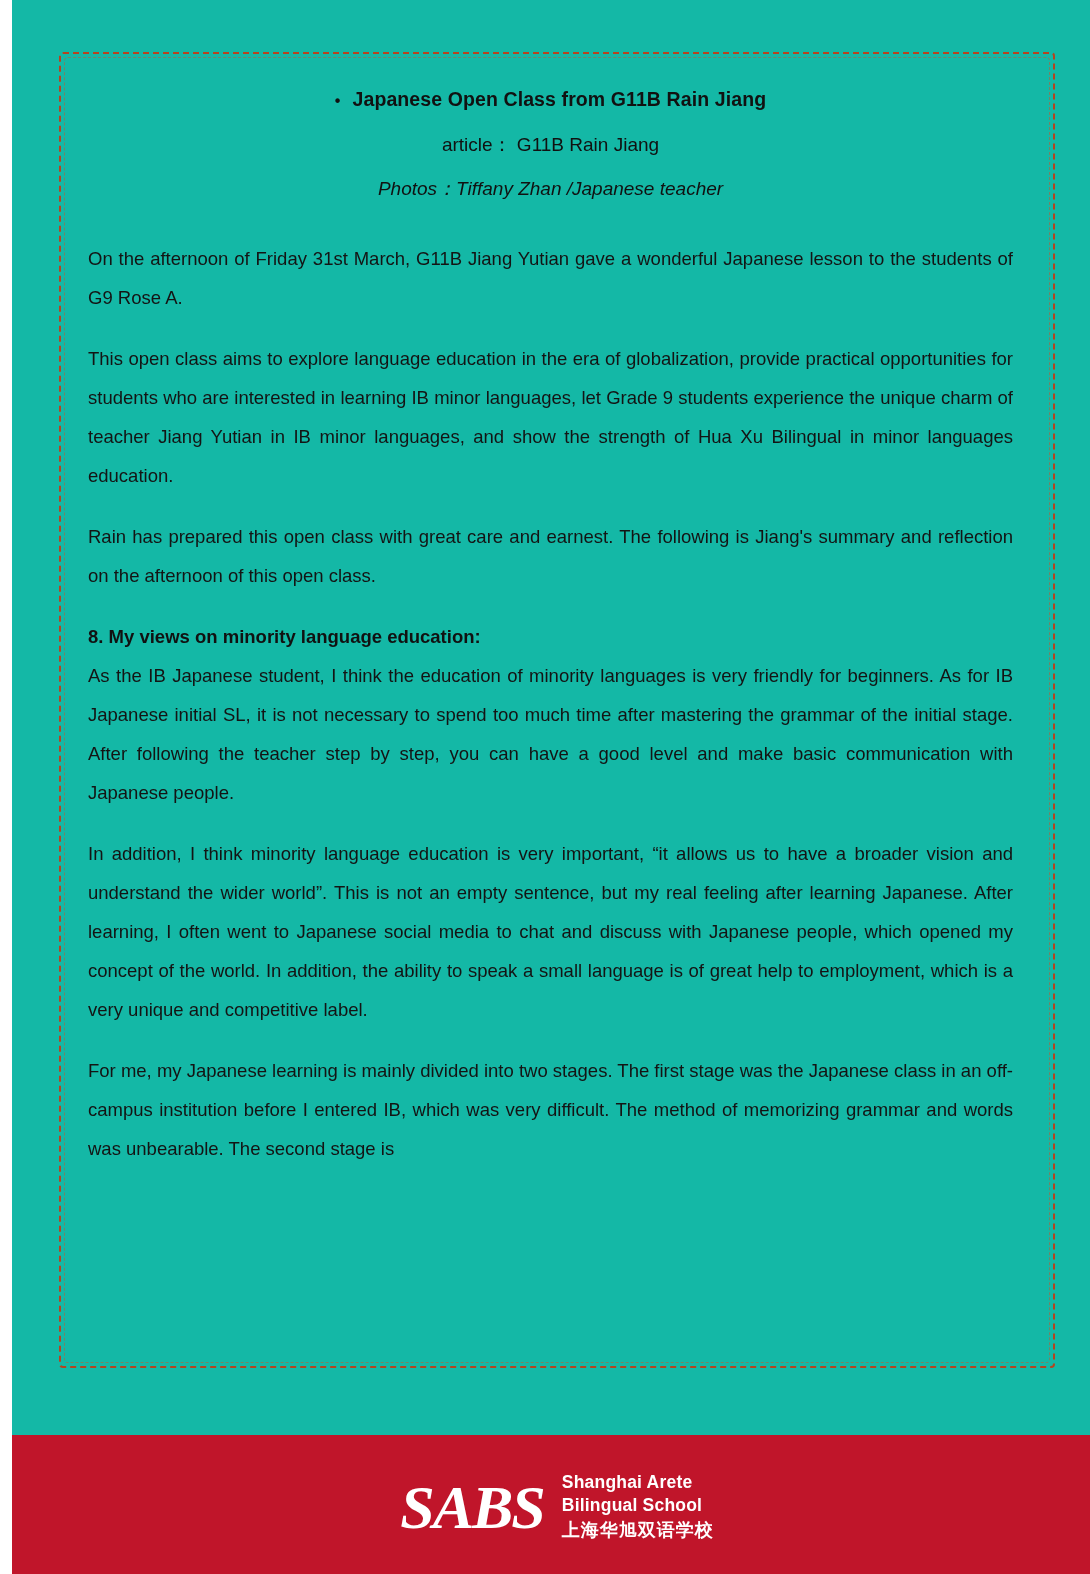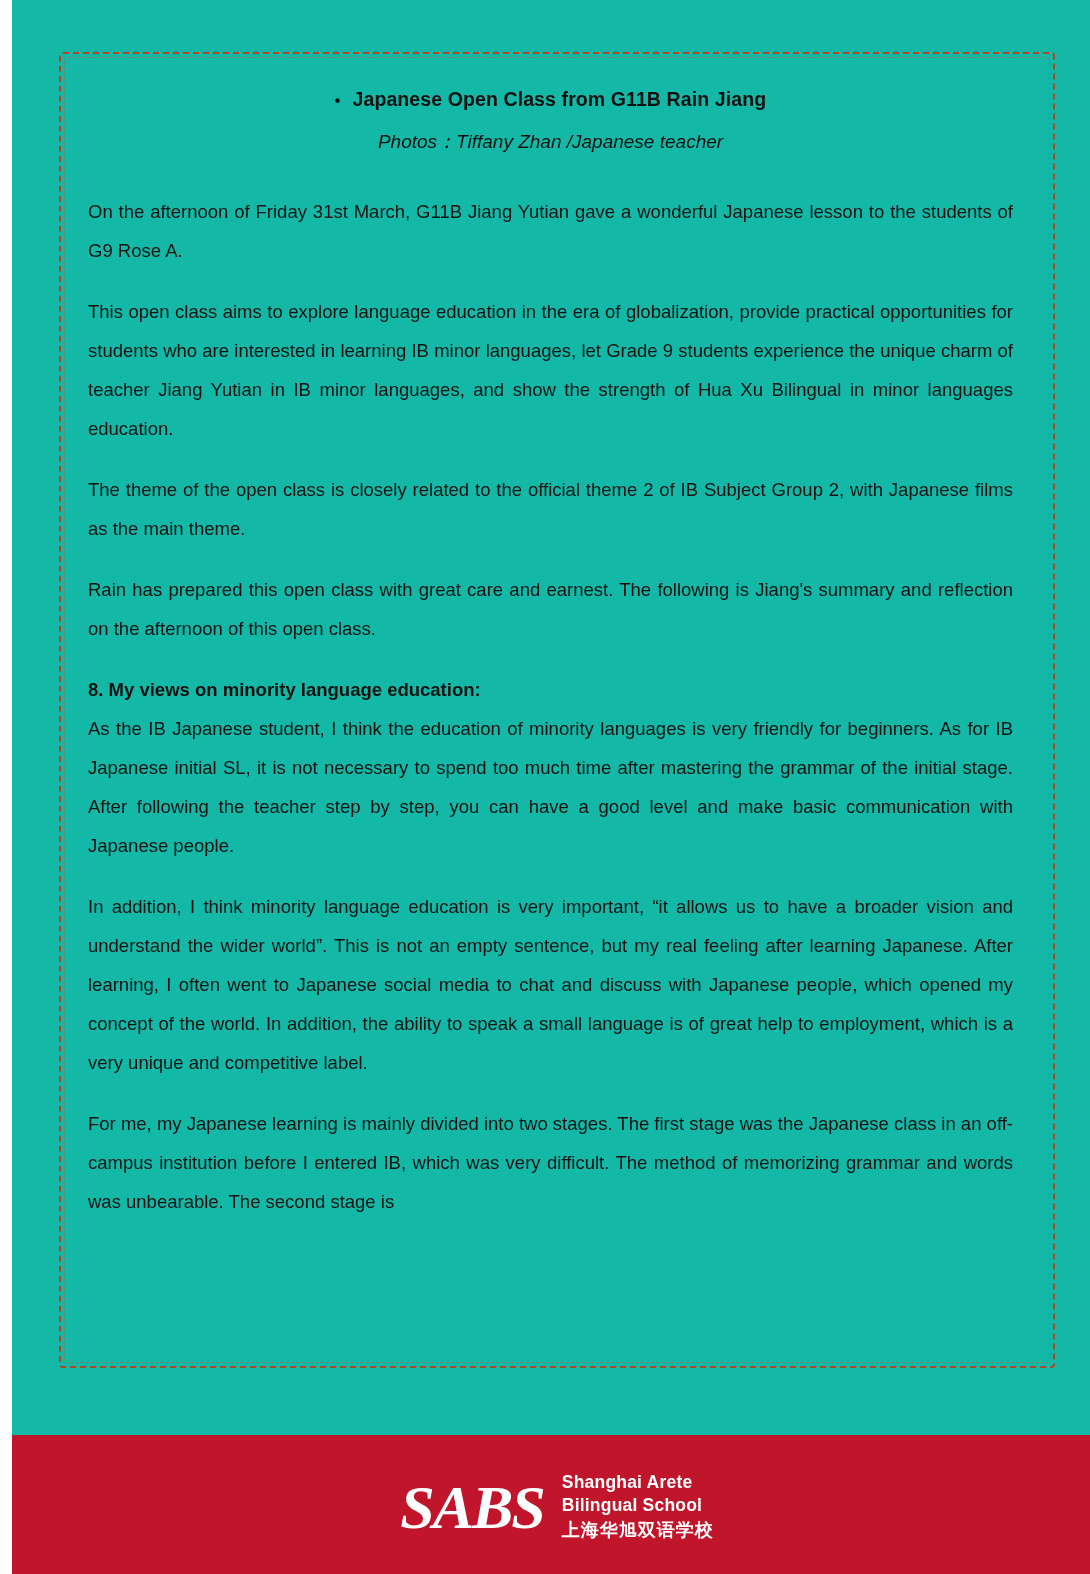--- a/index.html
+++ b/index.html
@@ -162,26 +162,26 @@
 <div class="page">
 
   <div class="doc-frame"></div>
 
   <div class="content">
 
     <div class="title-line">
       <span class="bullet">•</span><span>Japanese Open Class from G11B Rain Jiang</span>
     </div>
 
+    <div class="sub-line">article： G11B Rain Jiang</div>
     <div class="sub-line2">Photos：Tiffany Zhan /Japanese teacher</div>
 
     <div class="body-block">
       <p class="para">On the afternoon of Friday 31st March, G11B Jiang Yutian gave a wonderful Japanese lesson to the students of G9 Rose A.</p>
       <p class="para">This open class aims to explore language education in the era of globalization, provide practical opportunities for students who are interested in learning IB minor languages, let Grade 9 students experience the unique charm of teacher Jiang Yutian in IB minor languages, and show the strength of Hua Xu Bilingual in minor languages education.</p>
-      <p class="para">The theme of the open class is closely related to the official theme 2 of IB Subject Group 2, with Japanese films as the main theme.</p>
       <p class="para">Rain has prepared this open class with great care and earnest. The following is Jiang's summary and reflection on the afternoon of this open class.</p>
 
       <h3 class="section-head">8. My views on minority language education:</h3>
       <p class="para tight"> As the IB Japanese student, I think the education of minority languages is very friendly for beginners. As for IB Japanese initial SL, it is not necessary to spend too much time after mastering the grammar of the initial stage. After following the teacher step by step, you can have a good level and make basic communication with Japanese people.</p>
       <p class="para">In addition, I think minority language education is very important, “it allows us to have a broader vision and understand the wider world”. This is not an empty sentence, but my real feeling after learning Japanese. After learning, I often went to Japanese social media to chat and discuss with Japanese people, which opened my concept of the world. In addition, the ability to speak a small language is of great help to employment, which is a very unique and competitive label.</p>
       <p class="para last">For me, my Japanese learning is mainly divided into two stages. The first stage was the Japanese class in an off-campus institution before I entered IB, which was very difficult. The method of memorizing grammar and words was unbearable. The second stage is</p>
     </div>
 
   </div>
 

